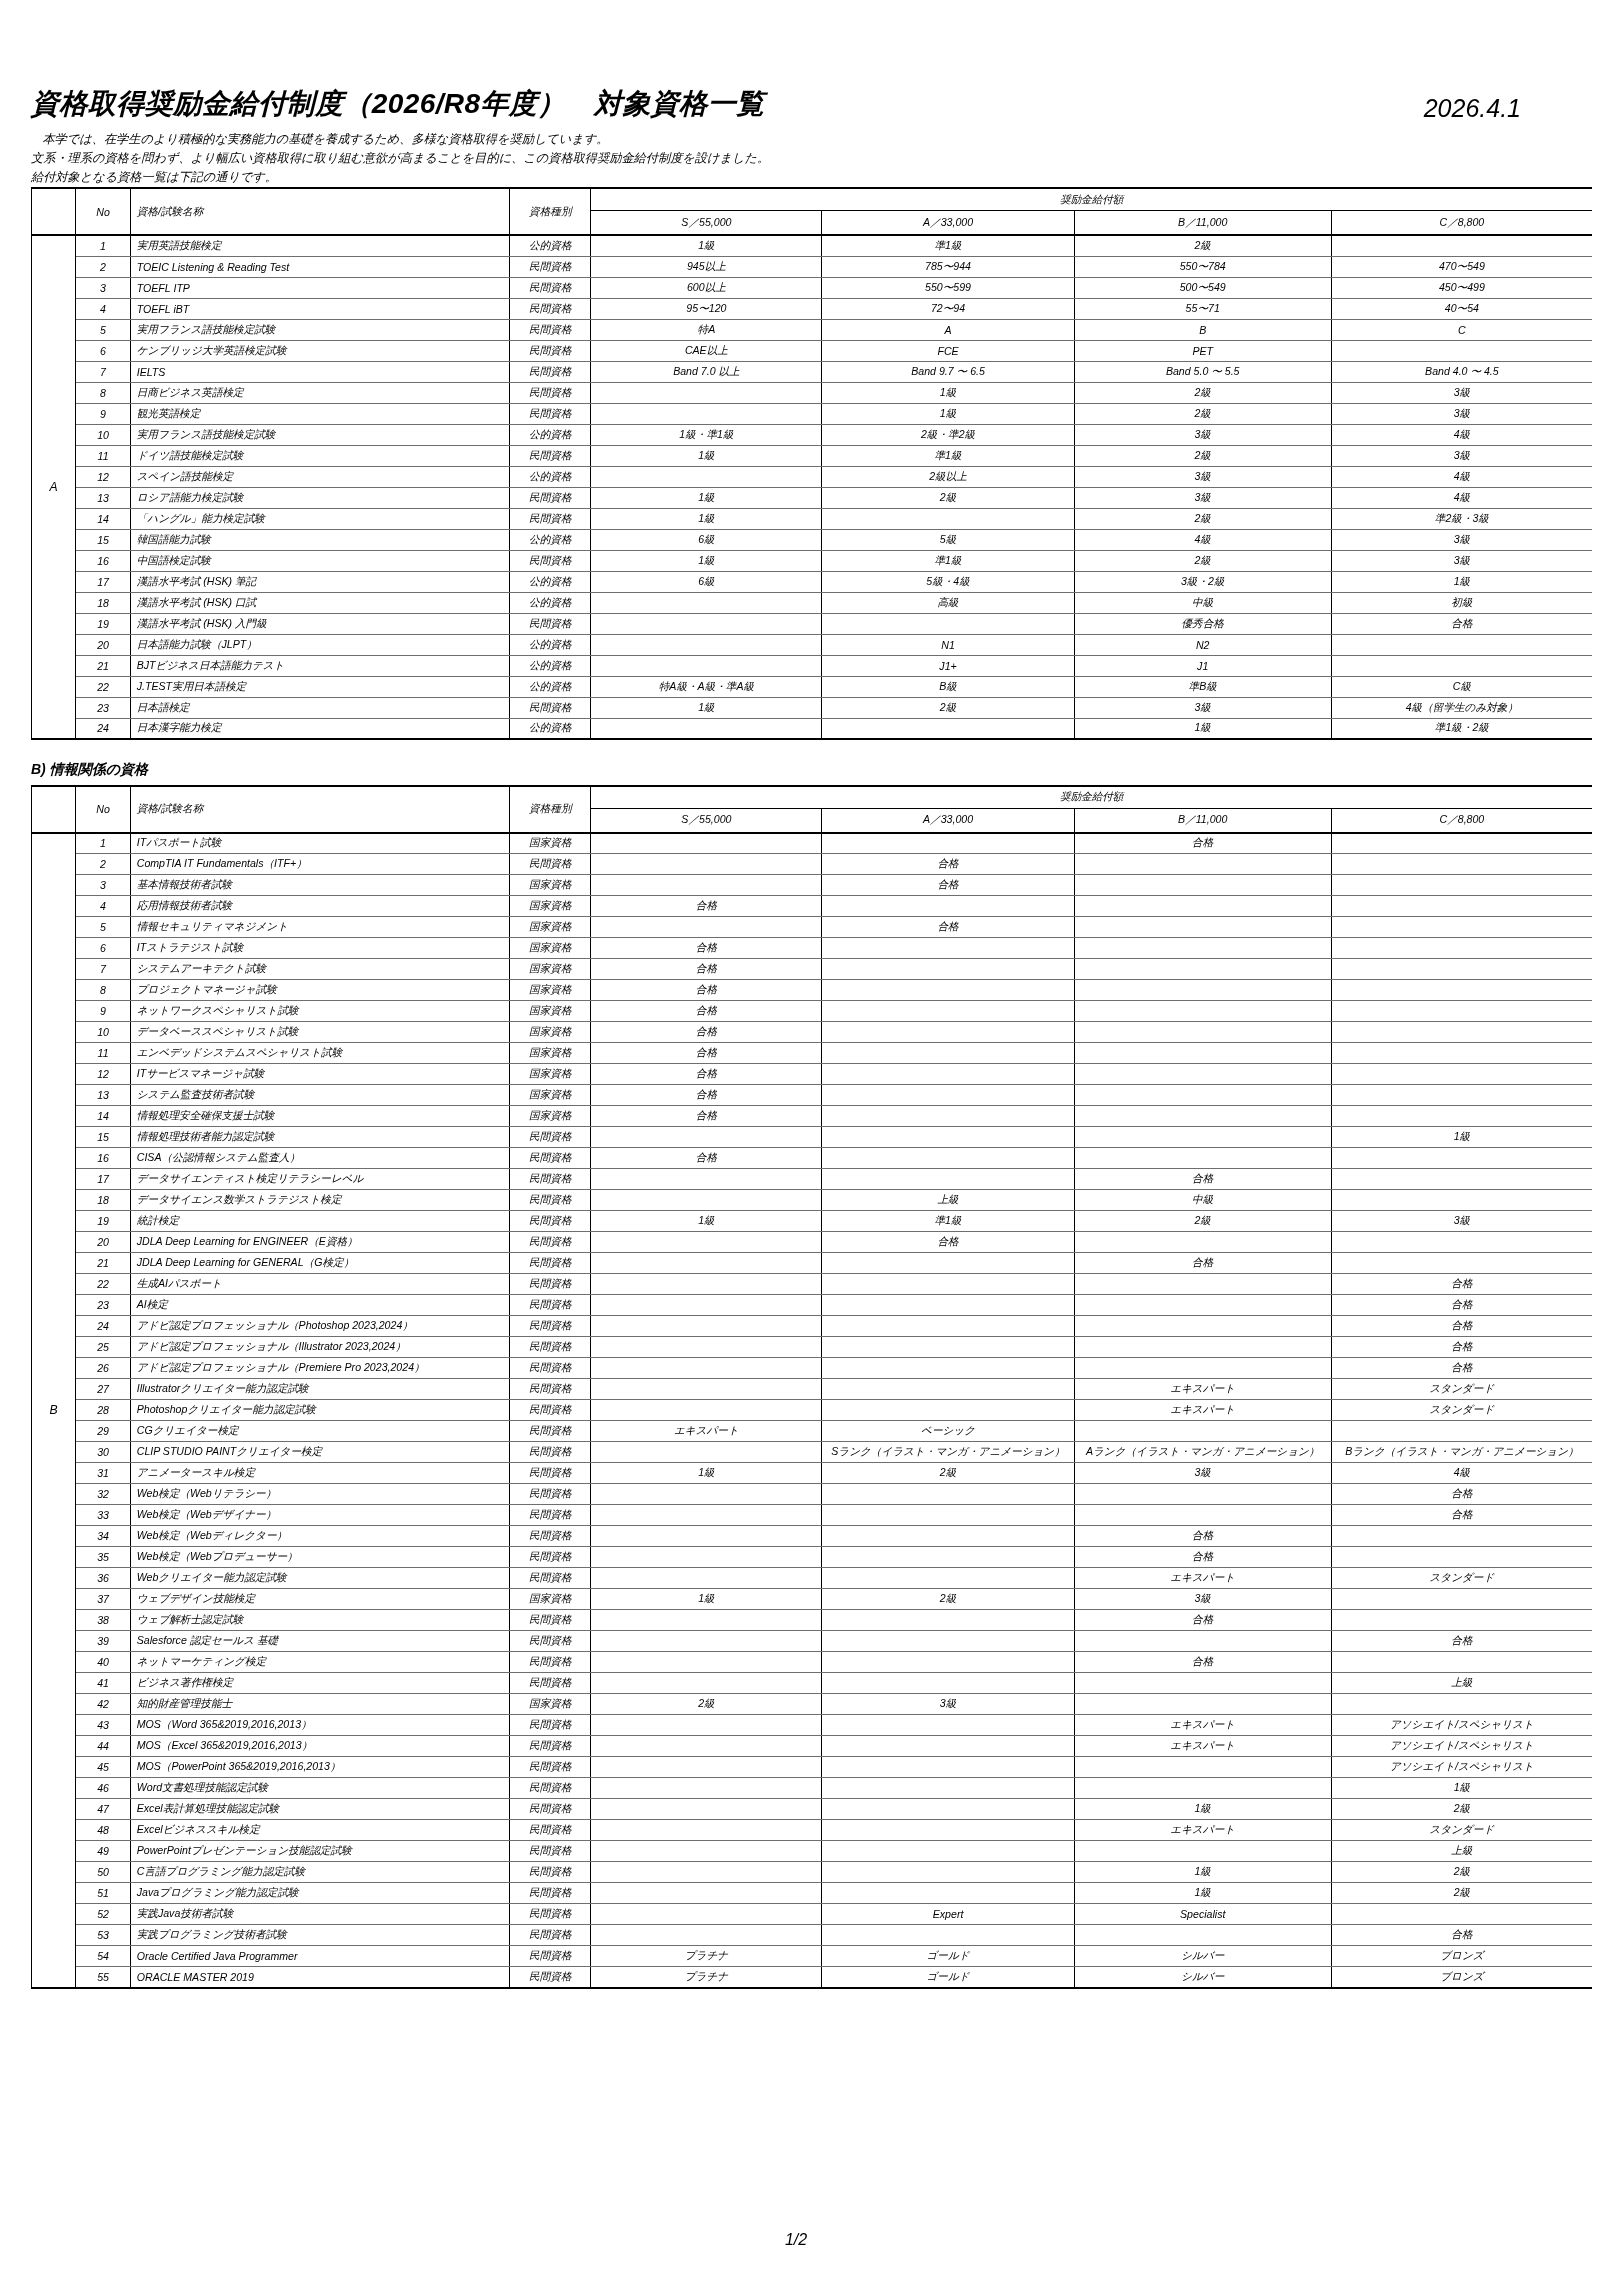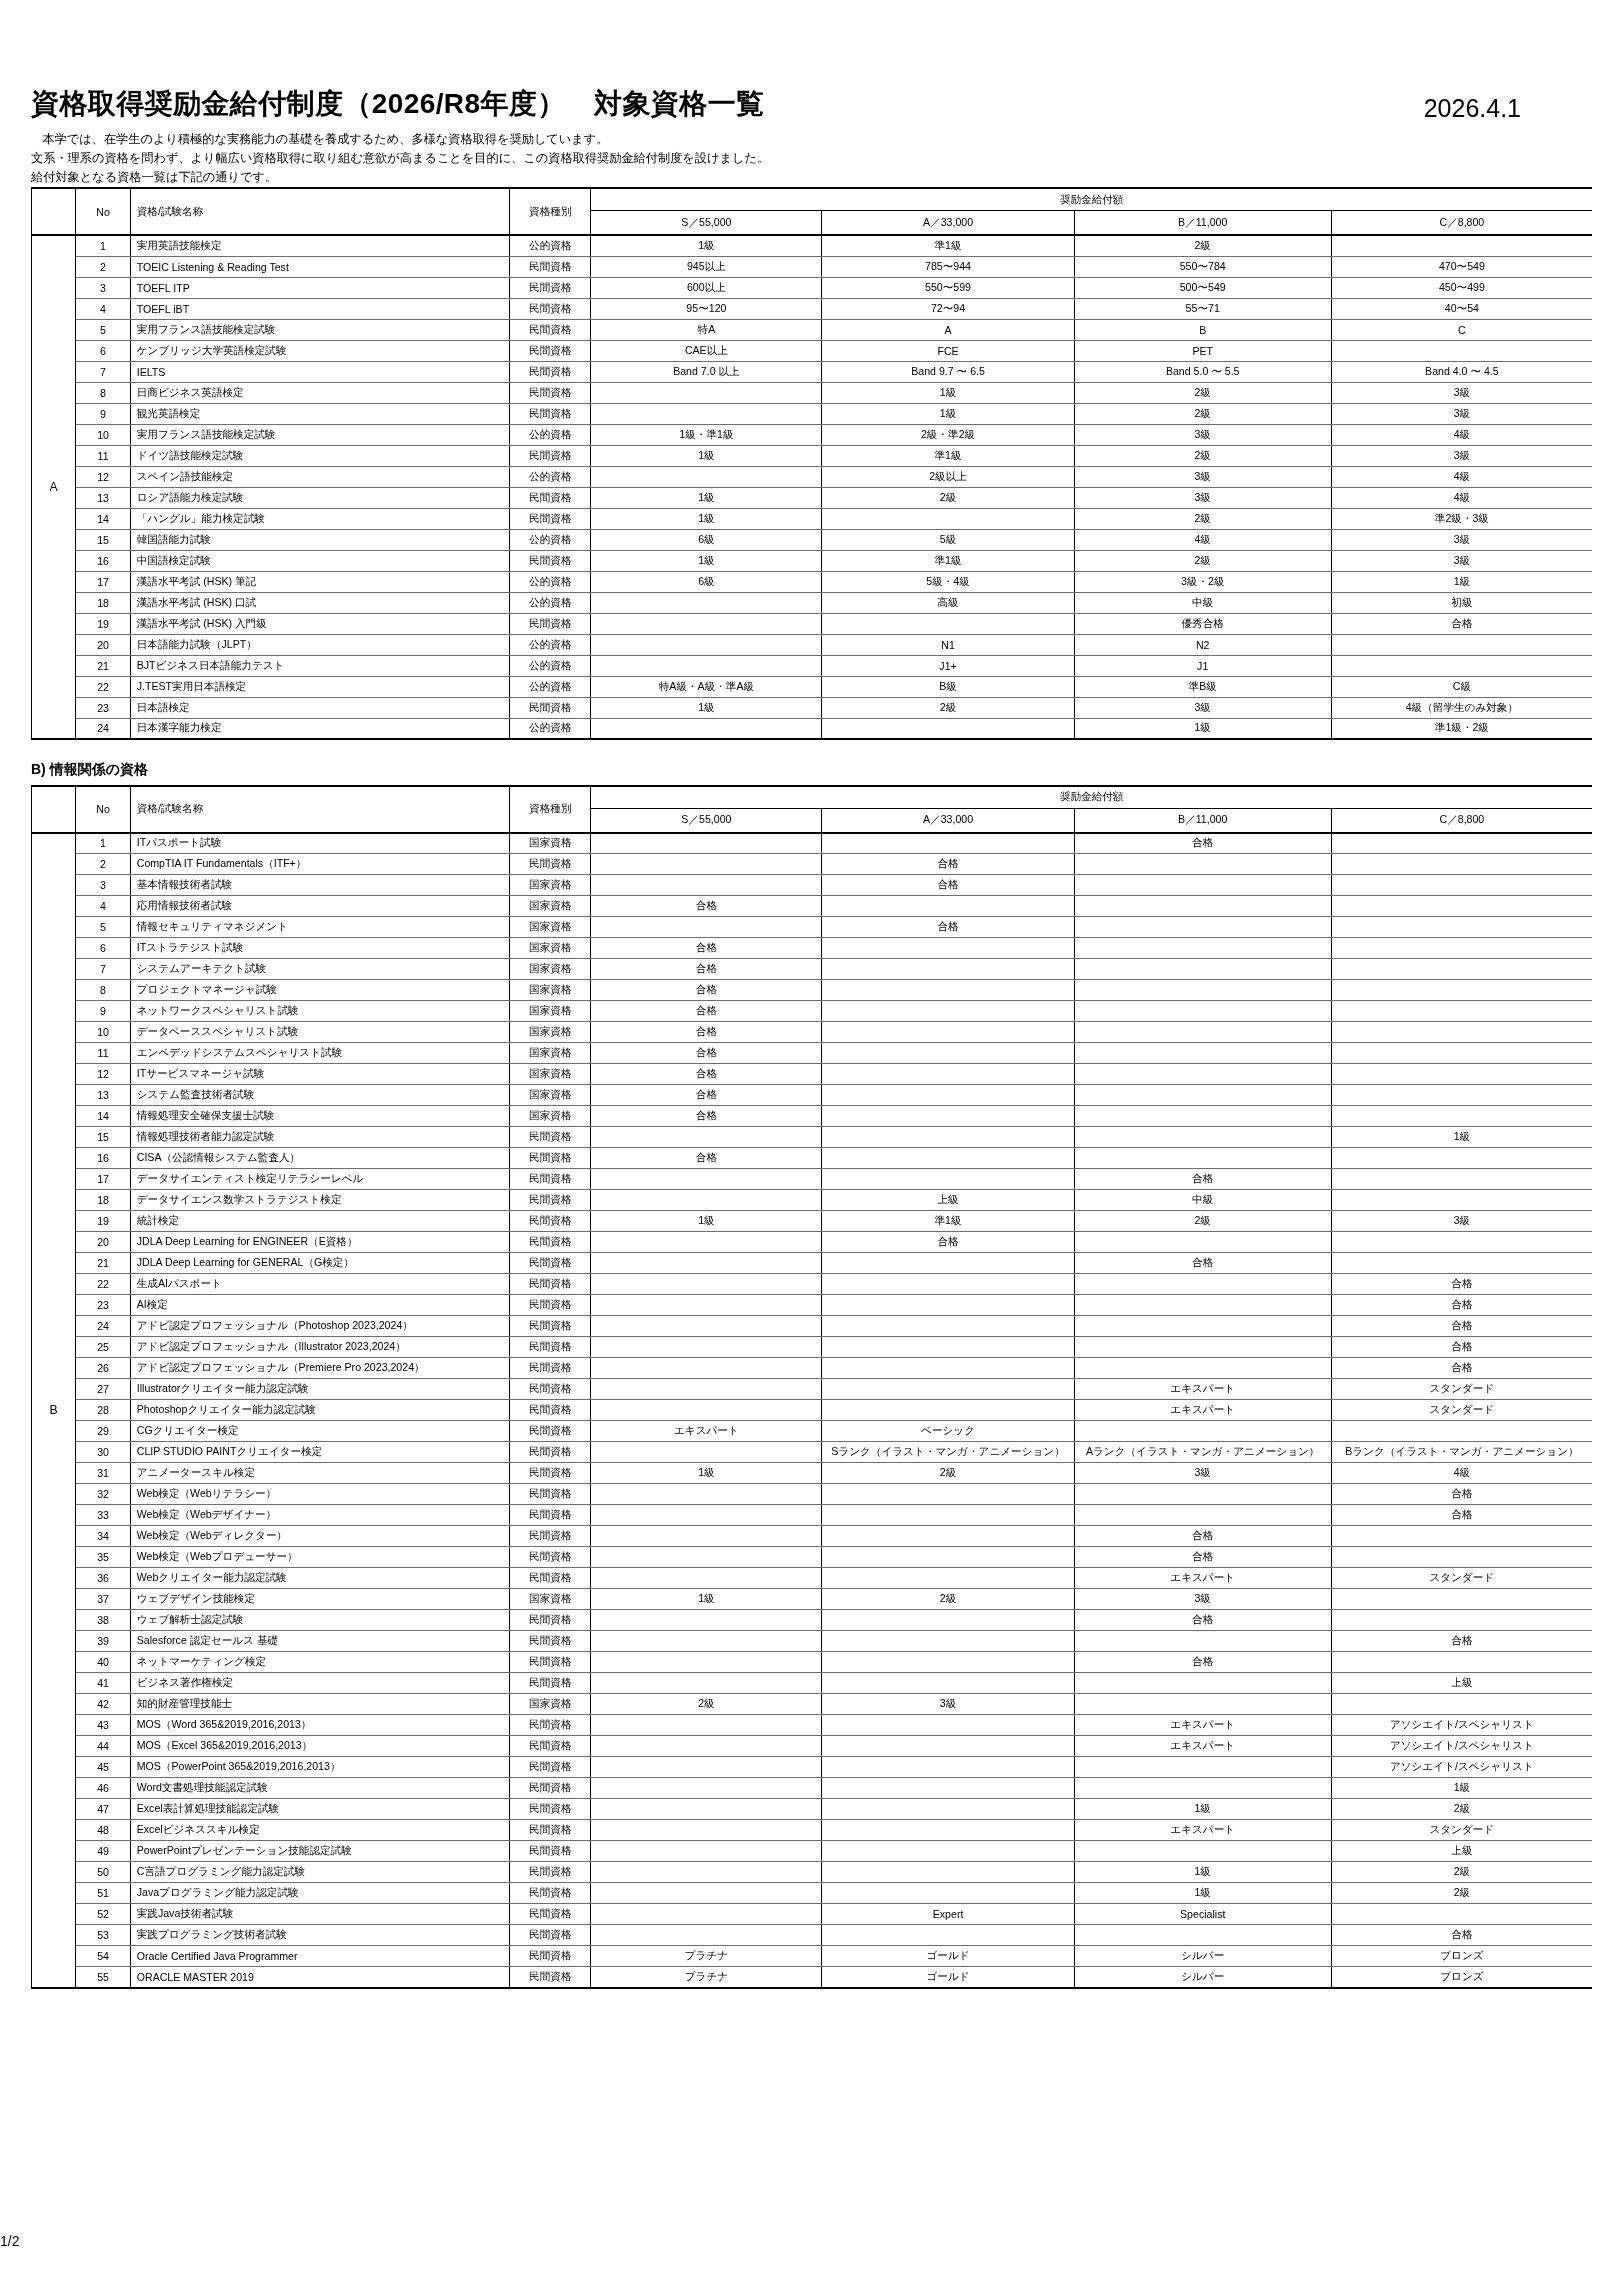--- a/index.html
+++ b/index.html
@@ -4,20 +4,21 @@
 <style>
   html, body { margin: 0; padding: 0; background: #ffffff; }
   .page {
     position: relative;
     width: 1592px;
     height: 2295px;
     background: #ffffff;
     color: #000000;
     font-family: "Liberation Sans", "DejaVu Sans", sans-serif;
     overflow: hidden;
+    font-style: italic;
   }
   .content { padding: 0 31px; }
 
   .header-row {
     display: flex;
     justify-content: space-between;
     align-items: flex-end;
     margin-top: 85px;
   }
   .doc-title {
@@ -89,22 +90,22 @@
     text-align: center;
   }
   .qual-table th.c-type, .qual-table td.c-type { border-right: 1.6px solid #000; }
   .qual-table th.c-group { border-right: 0.8px solid #000; }
 
   .page-footer {
     position: absolute;
     bottom: 46px;
     left: 0;
     width: 100%;
-    text-align: left;
-    font-size: 14px;
+    text-align: center;
+    font-size: 16px;
   }
 </style>
 </head>
 <body>
 
 <div class="page">
   <div class="content">
 
     <div class="header-row">
       <div class="doc-title">資格取得奨励金給付制度（2026/R8年度）　対象資格一覧</div>

